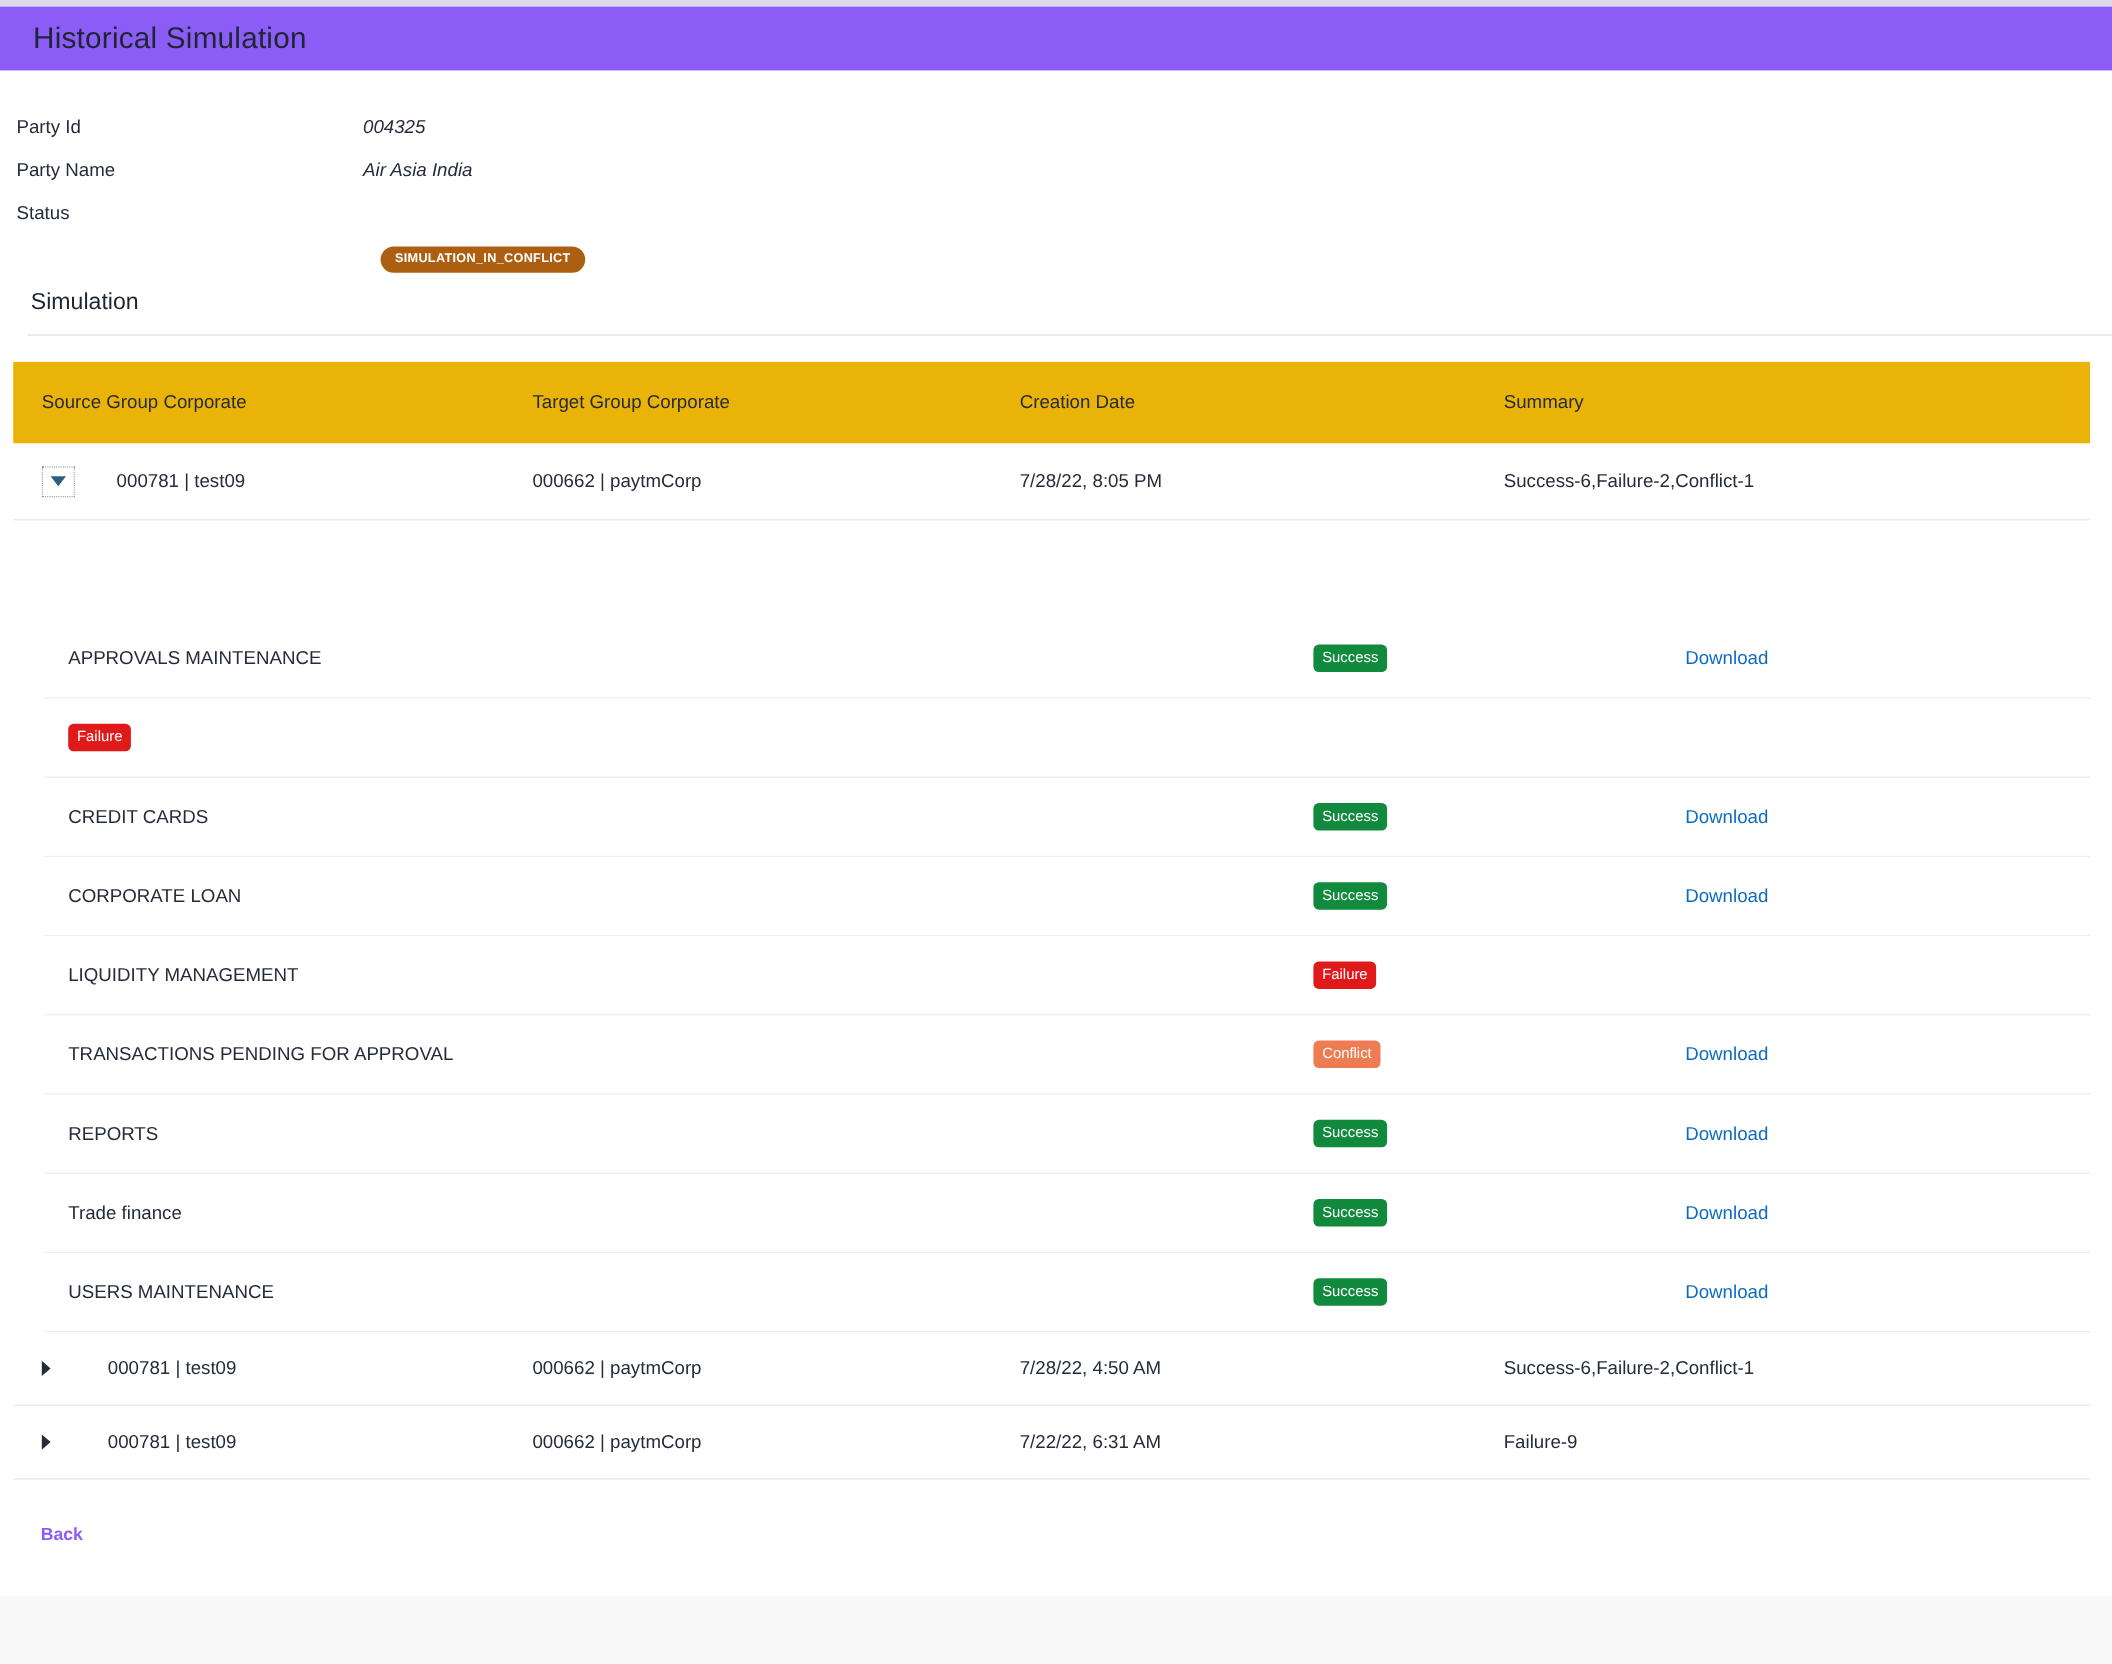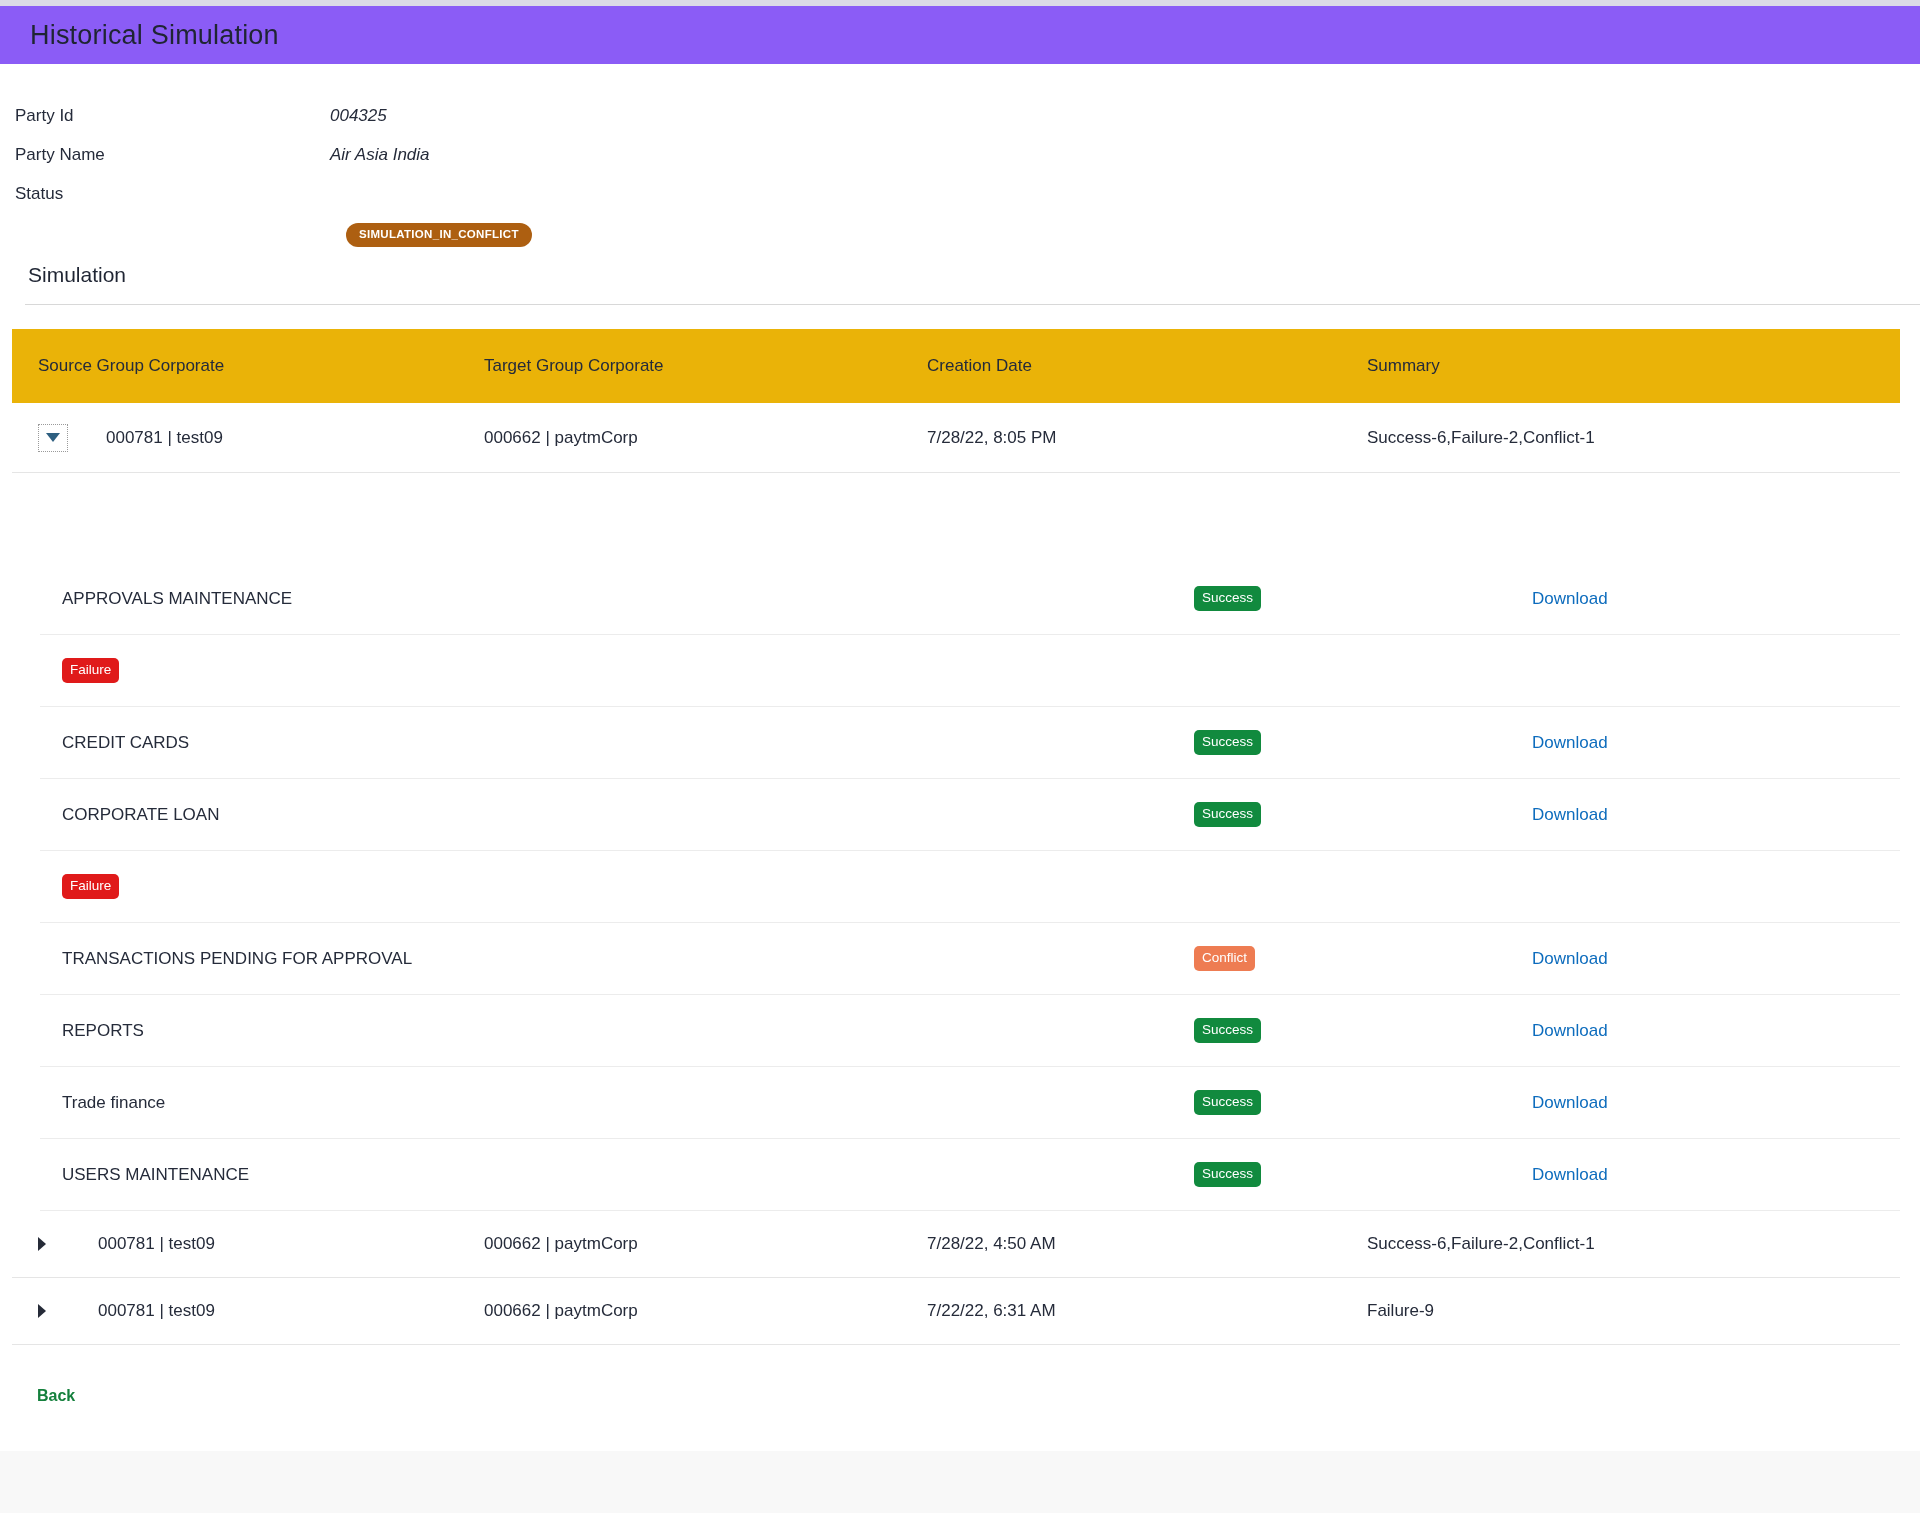--- a/index.html
+++ b/index.html
@@ -79,21 +79,21 @@
   .badge{
     display:inline-block;color:#fff;font-size:13.5px;line-height:1;
     padding:5px 8px 6px;border-radius:5px;justify-self:start;
   }
   .badge-success{background:var(--success);}
   .badge-failure{background:var(--failure);}
   .badge-conflict{background:var(--conflict);}
   a.dl-link{color:var(--link);text-decoration:none;font-size:17px;cursor:pointer;margin-left:15px;}
   
   .back-wrap{margin:42px 0 46px 37px;}
-  a.back-link{color:#15803d;font-size:16px;font-weight:600;text-decoration:none;cursor:pointer;}
+  a.back-link{color:#8b5cf6;font-size:16px;font-weight:600;text-decoration:none;cursor:pointer;}
   .page-footer{flex:0 0 auto;height:70px;background:#f8f8f8;border-bottom:1px solid #e2e2e2;}
   .bottom-strip{flex:0 0 auto;height:9px;background:#eef2f8;border-top:1px solid #dfe5ee;}
 </style>
 </head>
 <body>
 
 <div class="top-strip"></div>
 
 <header class="page-header">
   <h1 class="page-title">Historical Simulation</h1>
@@ -158,20 +158,21 @@
         <a class="dl-link">Download</a>
       </div>
 
       <div class="detail-row">
         <div class="detail-module">CORPORATE LOAN</div>
         <span class="badge badge-success">Success</span>
         <a class="dl-link">Download</a>
       </div>
 
       <div class="detail-row">
+        <div class="detail-module">LIQUIDITY MANAGEMENT</div>
         <span class="badge badge-failure">Failure</span>
 
       </div>
 
       <div class="detail-row">
         <div class="detail-module">TRANSACTIONS PENDING FOR APPROVAL</div>
         <span class="badge badge-conflict">Conflict</span>
         <a class="dl-link">Download</a>
       </div>
 

